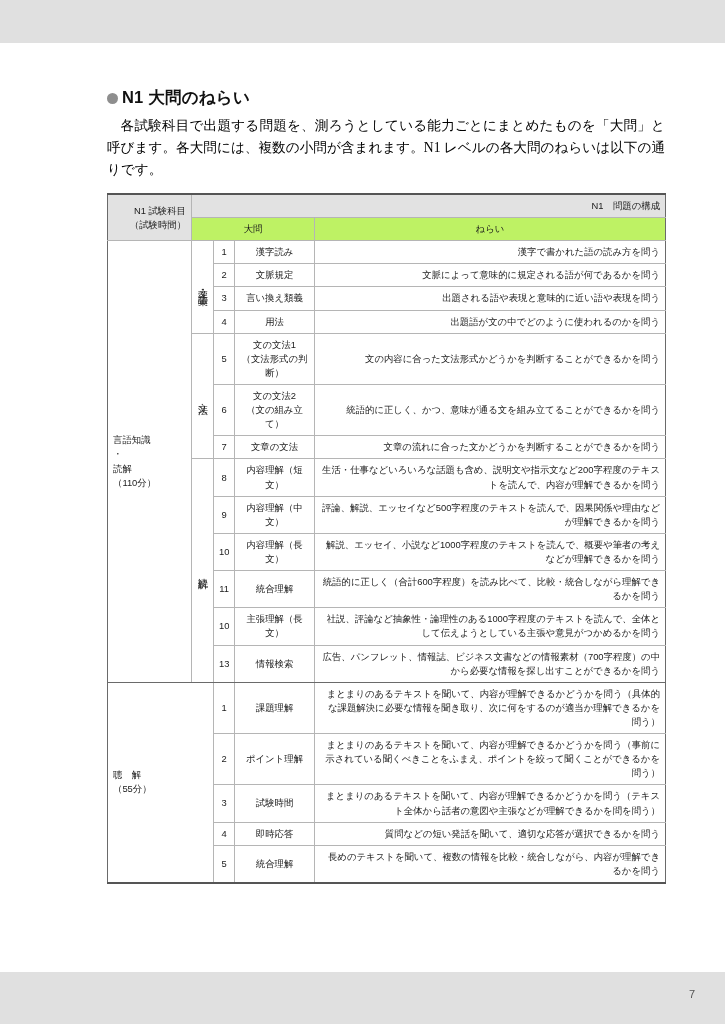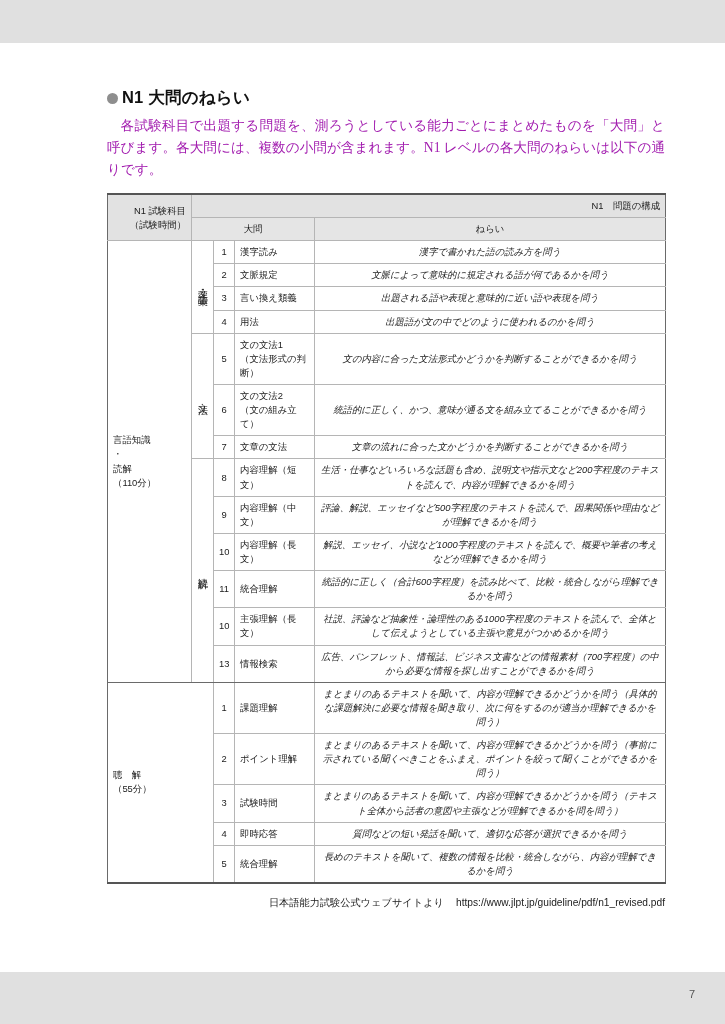--- a/index.html
+++ b/index.html
@@ -69,21 +69,21 @@
     margin-right: 4px;
     flex: none;
   }
 
   .intro {
     font-size: 13.6px;
     line-height: 1.62;
     text-indent: 1em;
     margin: 0 0 12px 0;
     text-align: justify;
-    color: #a21caf;
+    color: #000000;
   }
 
   
   table.jlpt {
     border-collapse: collapse;
     width: 558px;
     table-layout: fixed;
     font-family: "Liberation Sans", "DejaVu Sans", sans-serif;
   }
   table.jlpt td, table.jlpt th {
@@ -99,42 +99,42 @@
   .t-outer-bot { border-bottom: 2px solid #555 !important; }
   .t-outer-left { border-left: 1.6px solid #6a6a6a !important; }
   .t-outer-right { border-right: 1.6px solid #6a6a6a !important; }
   .sec-bot { border-bottom: 1.6px solid #6a6a6a !important; }
 
   .hdr {
     background: #e2e2e2;
     text-align: right;
     font-size: 10.2px;
   }
-  .hdr-sub { background: #e5e5e5; text-align: center; font-size: 10.2px; }
+  .hdr-sub { background: #bef264; text-align: center; font-size: 10.2px; }
 
   .c-subject {
     font-size: 10.2px;
     line-height: 1.75;
   }
   .c-vert {
     text-align: center;
     vertical-align: middle;
     padding: 2px 0;
   }
   .vert-inner {
     writing-mode: vertical-rl;
     text-orientation: upright;
     display: inline-block;
     font-size: 10px;
     letter-spacing: 2px;
     line-height: 1;
   }
   .c-num { text-align: center; font-size: 10px; }
-  .c-title { text-align: left; font-size: 10px; }
-  .c-aim { text-align: center; font-size: 10px; line-height: 1.55; font-style: italic; }
+  .c-title { text-align: center; font-size: 10px; }
+  .c-aim { text-align: right; font-size: 10px; line-height: 1.55; }
 
   .source {
     margin-top: 12px;
     text-align: right;
     font-size: 10.2px;
     color: #222;
     font-family: "Liberation Sans", "DejaVu Sans", sans-serif;
   }
   .source .url { margin-left: 12px; }
 </style>
@@ -291,21 +291,18 @@
         </tr>
         <tr>
           <td class="c-num t-outer-bot">5</td>
           <td class="c-title t-outer-bot">統合理解</td>
           <td class="c-aim t-outer-right t-outer-bot">長めのテキストを聞いて、複数の情報を比較・統合しながら、内容が理解できるかを問う</td>
         </tr>
 
       </tbody>
     </table>
 
-    <div class="source">
-      <span>日本語能力試験公式ウェブサイトより</span><span class="url">https://www.jlpt.jp/guideline/pdf/n1_revised.pdf</span>
-    </div>
 
   </div>
 </div>
 
 <div class="band band-bottom"></div>
 <div class="page-number">7</div>
 
 </body></html>

